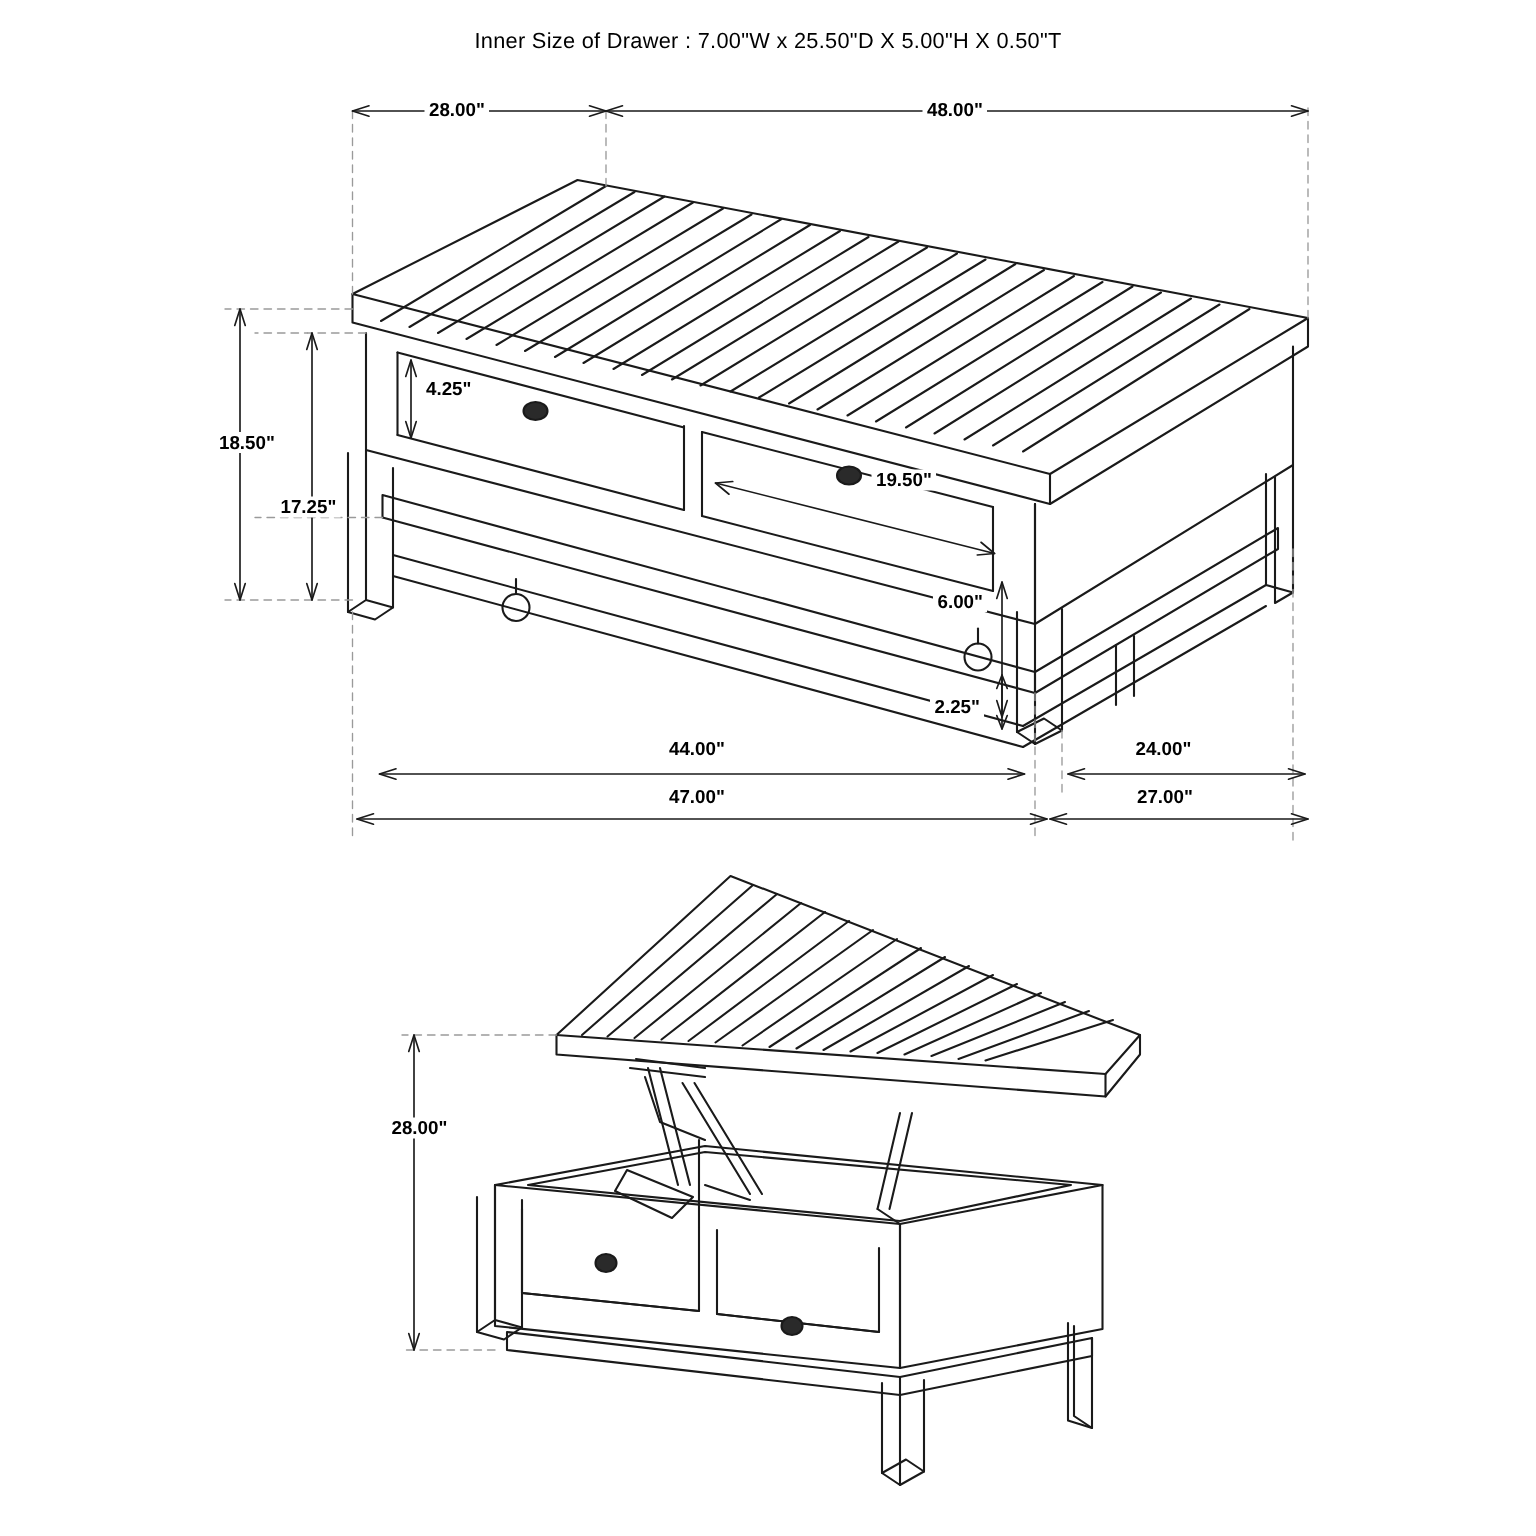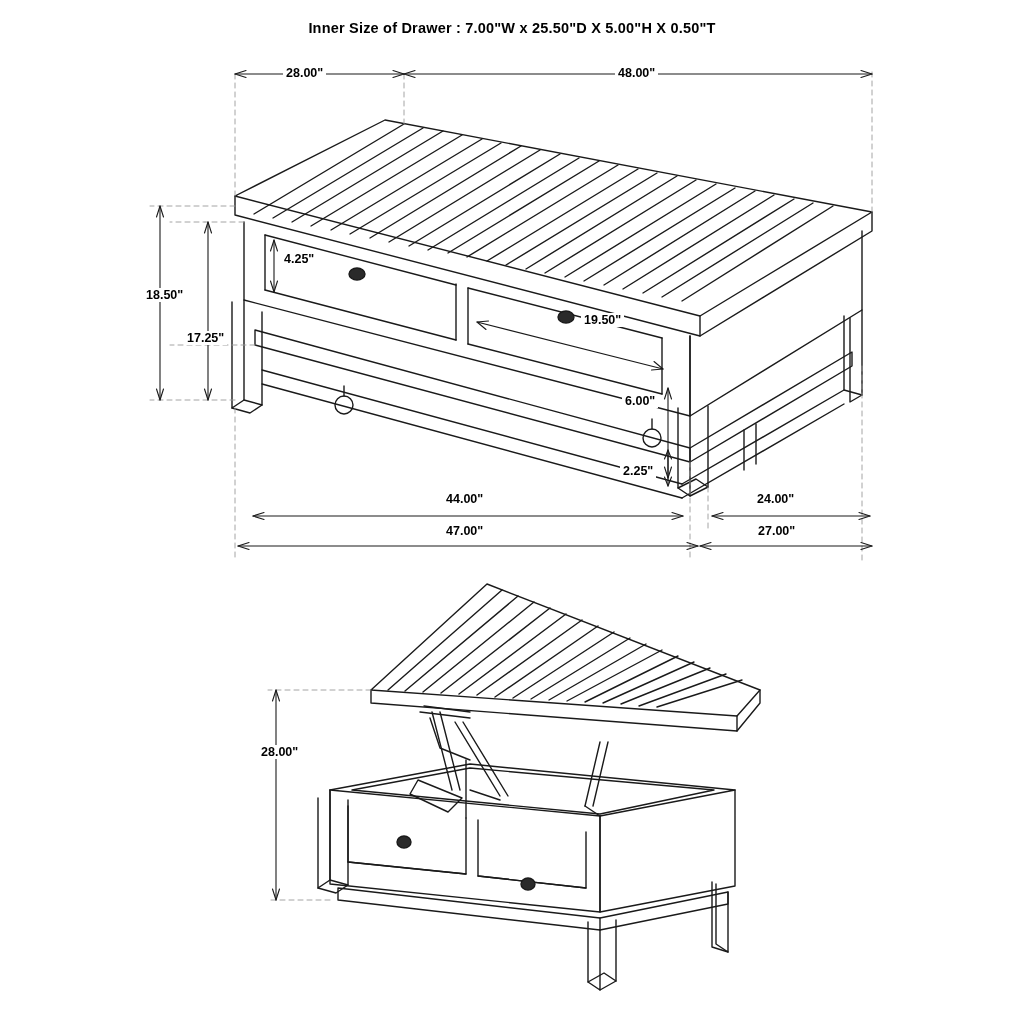--- a/index.html
+++ b/index.html
@@ -20,21 +20,21 @@
     width: 1024px;
     height: 1024px;
   }
   #title {
     position: absolute;
     top: 20px;
     left: 0;
     width: 1024px;
     text-align: center;
     font-size: 14.5px;
-    font-weight: bold;
+    font-weight: normal;
     letter-spacing: 0.2px;
   }
   svg.drawing {
     position: absolute;
     top: 0;
     left: 0;
     width: 1024px;
     height: 1024px;
   }
   .dimlabel {

